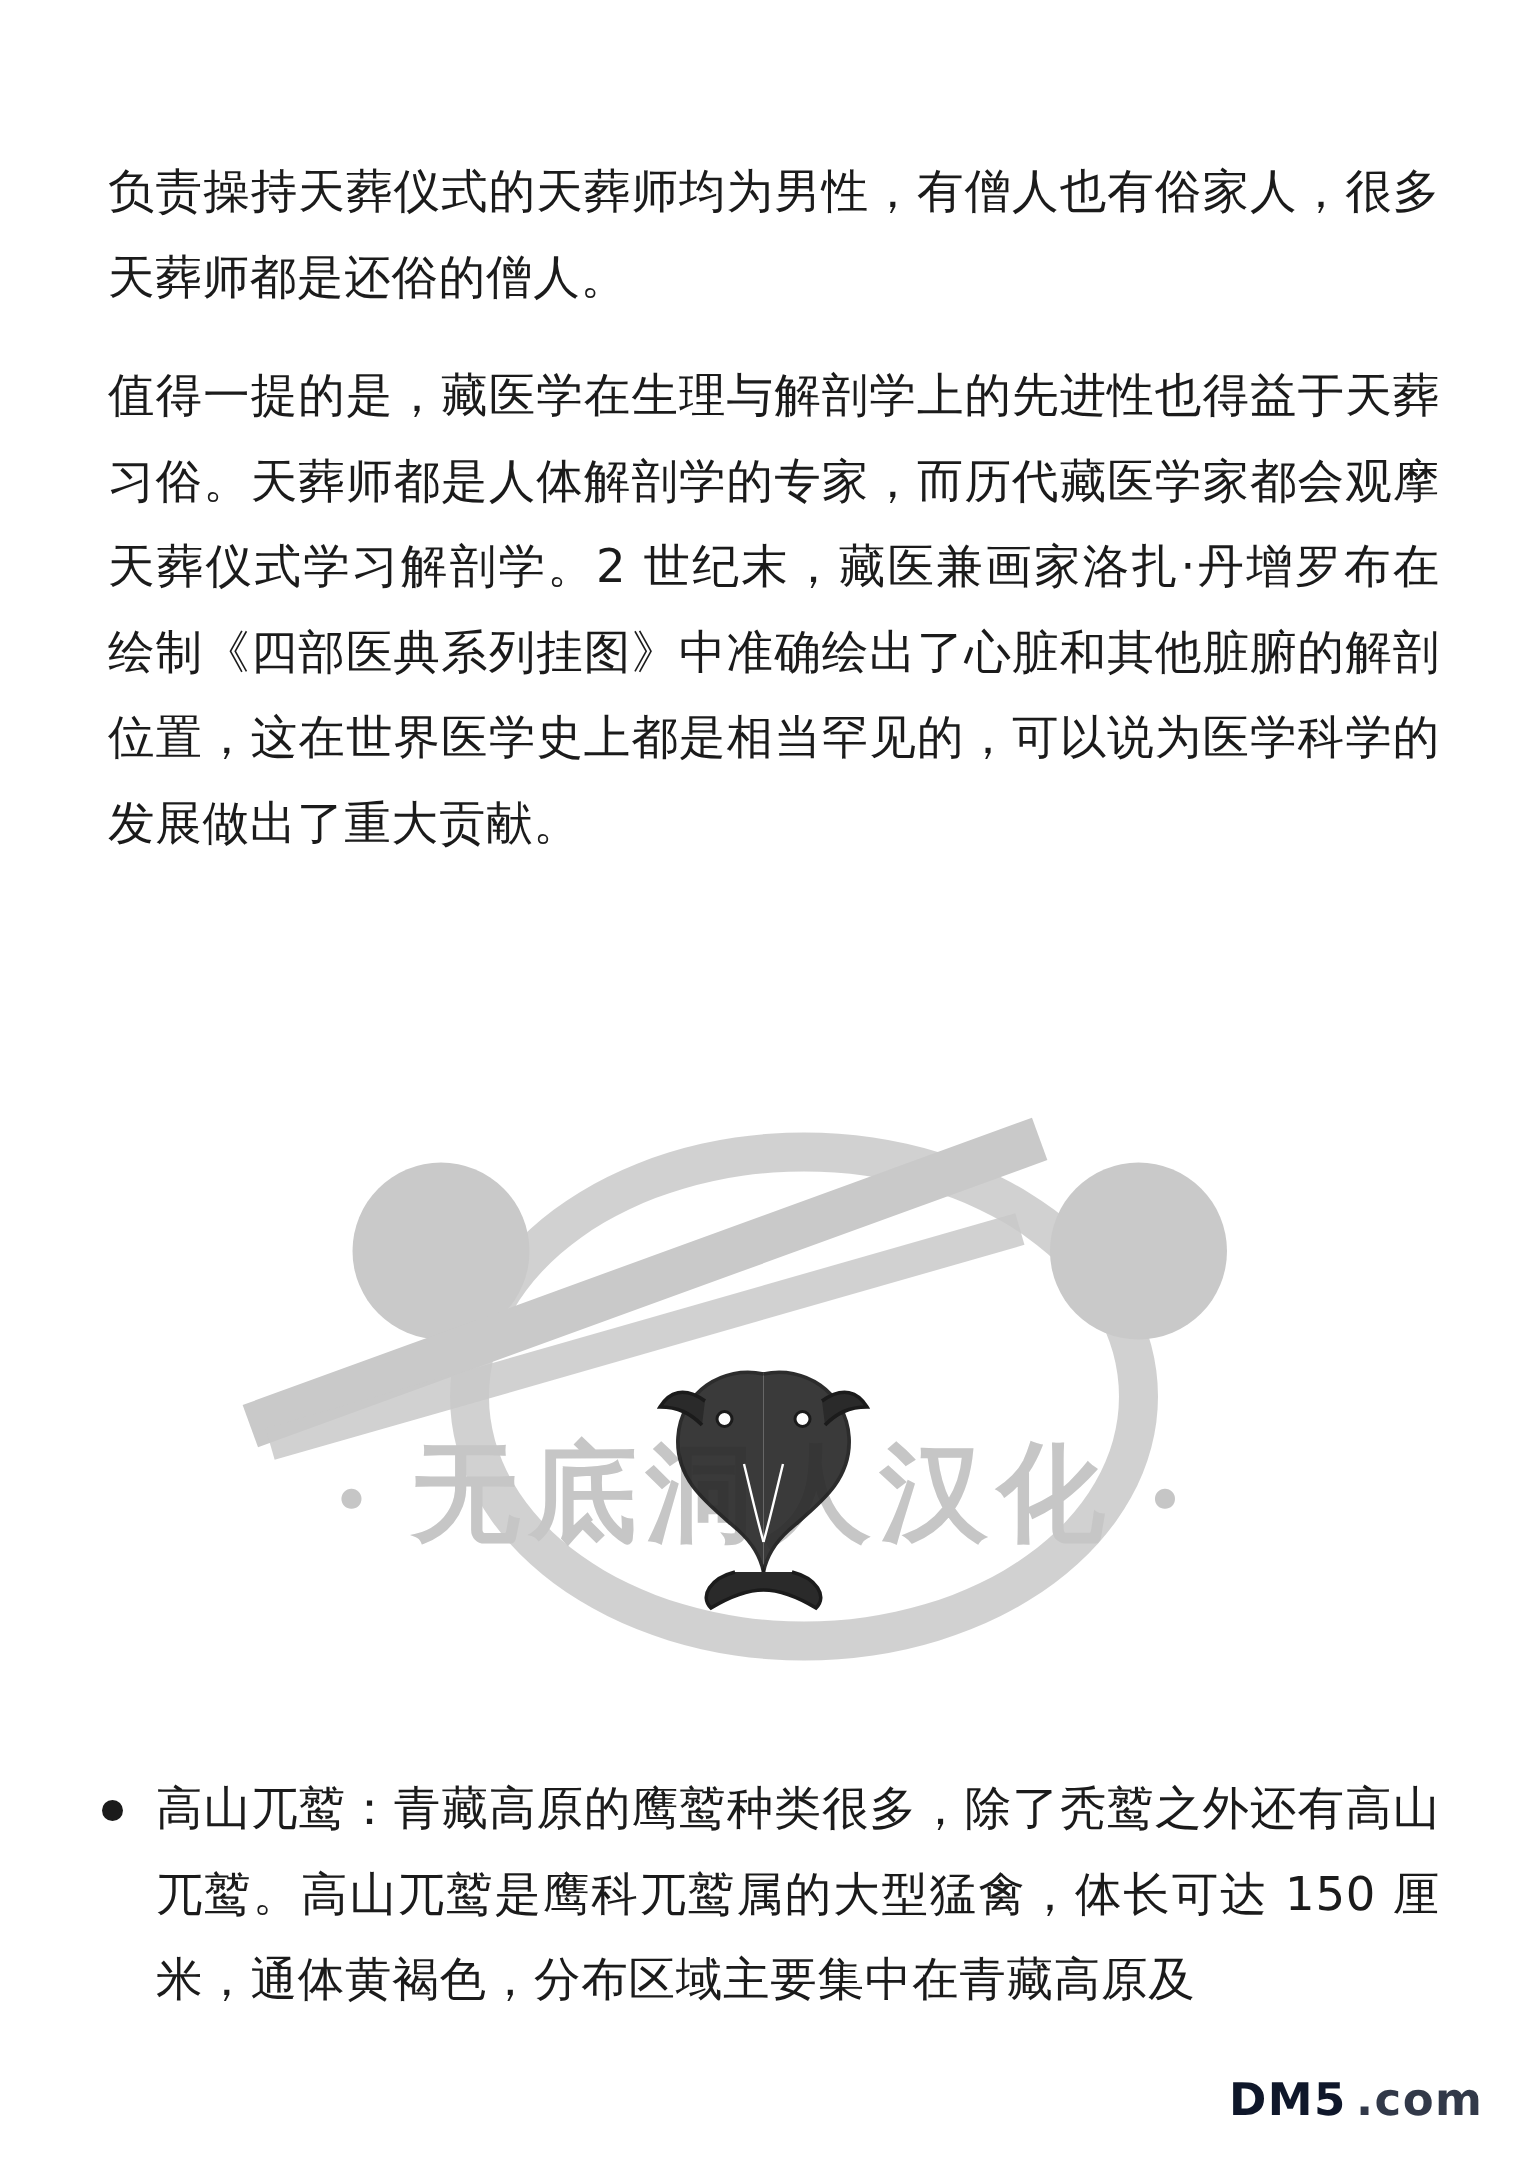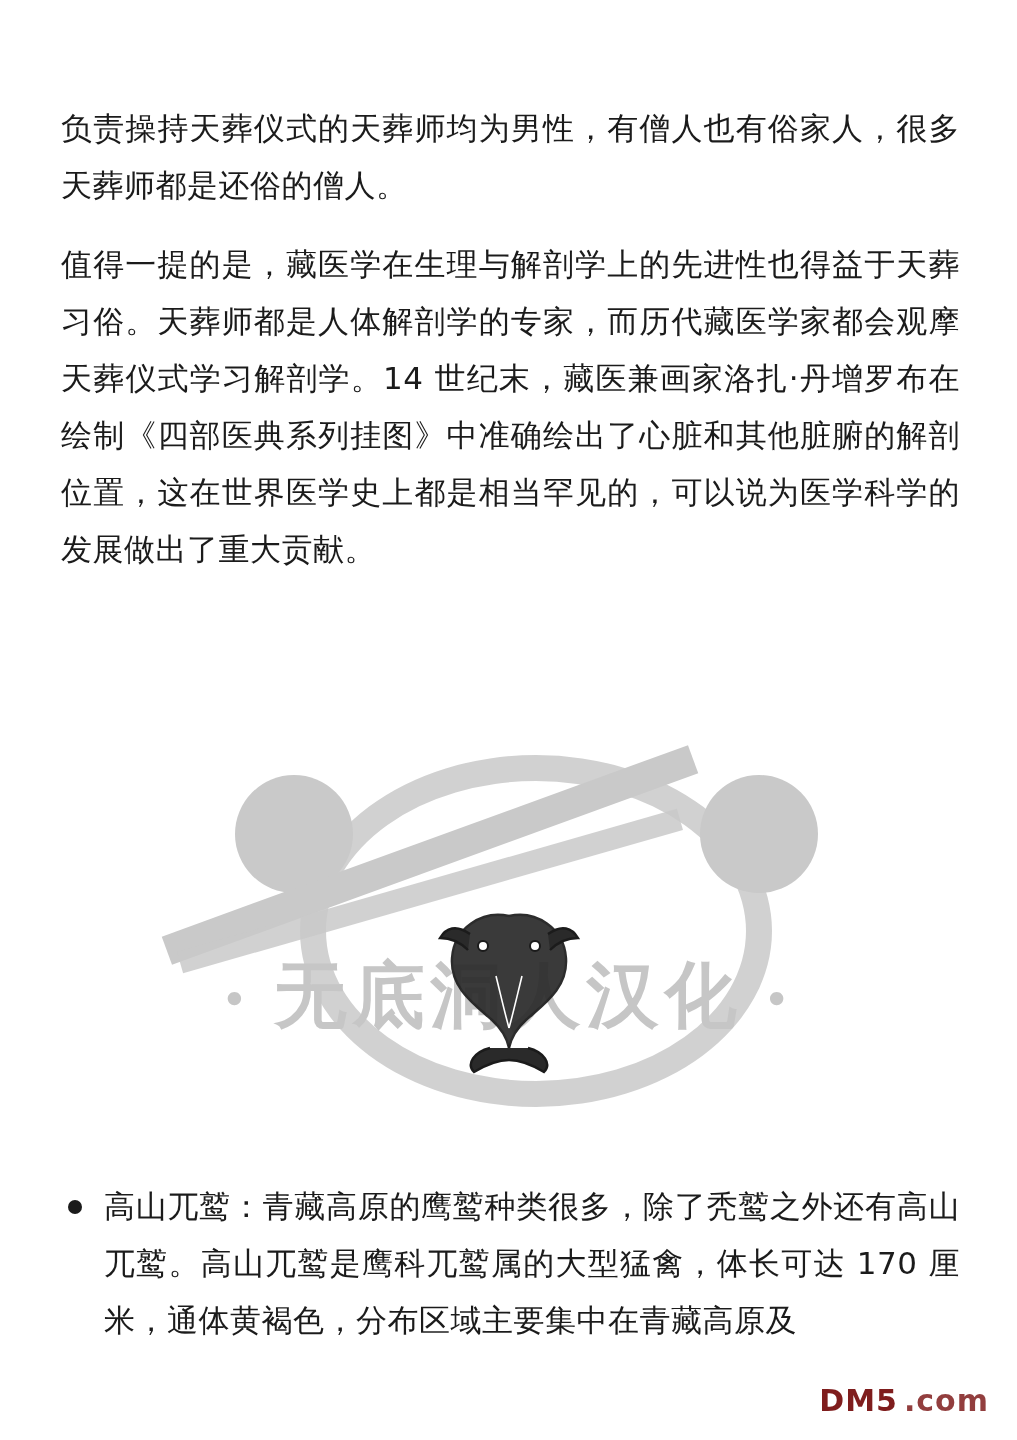--- a/index.html
+++ b/index.html
@@ -110,21 +110,21 @@
 
   
   .content {
     position: absolute;
     left: 60px;
     top: 100px;
     width: 900px;
     z-index: 2;
   }
   p.para {
-    margin: 0 0 22px 1px;
+    margin: 0 0 22px 12px;
     font-size: 31px;
     line-height: 57px;
     letter-spacing: 0.5px;
     text-align: justify;
     font-family: "DejaVu Sans", "Liberation Sans", sans-serif;
     color: #1b1b1b;
   }
 
   
   .bullet-list {
@@ -156,21 +156,21 @@
   }
 
   
   .stamp {
     position: absolute;
     right: 28px;
     bottom: 22px;
     z-index: 3;
     display: flex;
     align-items: center;
-    color: #7f1d1d;
+    color: #0f172a;
     font-family: "DejaVu Sans", sans-serif;
     font-weight: bold;
     font-size: 30px;
     letter-spacing: 1px;
   }
   .stamp .mark {
     margin-left: 6px;
     opacity: .85;
     text-align: center;
   }
@@ -200,25 +200,25 @@
       <path d="M86 168 C70 172 62 184 70 192 C80 186 92 180 105 180 C118 180 130 186 140 192 C148 184 140 172 124 168" fill="#2a2a2a"></path>
       <ellipse cx="79" cy="66" rx="5" ry="5" fill="#ffffff" stroke="#1b1b1b" stroke-width="2"></ellipse>
       <ellipse cx="131" cy="66" rx="5" ry="5" fill="#ffffff" stroke="#1b1b1b" stroke-width="2"></ellipse>
       <path d="M92 96 C96 112 100 130 105 148" stroke="#ffffff" stroke-width="1.6"></path>
       <path d="M118 96 C114 112 110 130 105 148" stroke="#ffffff" stroke-width="1.6"></path>
     </g>
   </svg>
 
   <div class="content">
     <p class="para">负责操持天葬仪式的天葬师均为男性，有僧人也有俗家人，很多天葬师都是还俗的僧人。</p>
-    <p class="para">值得一提的是，藏医学在生理与解剖学上的先进性也得益于天葬习俗。天葬师都是人体解剖学的专家，而历代藏医学家都会观摩天葬仪式学习解剖学。14 世纪末，藏医兼画家洛扎·丹增罗布在绘制《四部医典系列挂图》中准确绘出了心脏和其他脏腑的解剖位置，这在世界医学史上都是相当罕见的，可以说为医学科学的发展做出了重大贡献。</p>
+    <p class="para">值得一提的是，藏医学在生理与解剖学上的先进性也得益于天葬习俗。天葬师都是人体解剖学的专家，而历代藏医学家都会观摩天葬仪式学习解剖学。2 世纪末，藏医兼画家洛扎·丹增罗布在绘制《四部医典系列挂图》中准确绘出了心脏和其他脏腑的解剖位置，这在世界医学史上都是相当罕见的，可以说为医学科学的发展做出了重大贡献。</p>
   </div>
 
   <div class="bullet-list">
-    <div class="bullet-item">高山兀鹫：青藏高原的鹰鹫种类很多，除了秃鹫之外还有高山兀鹫。高山兀鹫是鹰科兀鹫属的大型猛禽，体长可达 170 厘米，通体黄褐色，分布区域主要集中在青藏高原及</div>
+    <div class="bullet-item">高山兀鹫：青藏高原的鹰鹫种类很多，除了秃鹫之外还有高山兀鹫。高山兀鹫是鹰科兀鹫属的大型猛禽，体长可达 150 厘米，通体黄褐色，分布区域主要集中在青藏高原及</div>
   </div>
 
   <div class="stamp">
     <span>DM5</span>
     <span class="mark">.com</span>
   </div>
 
 </div>
 
 </body></html>

